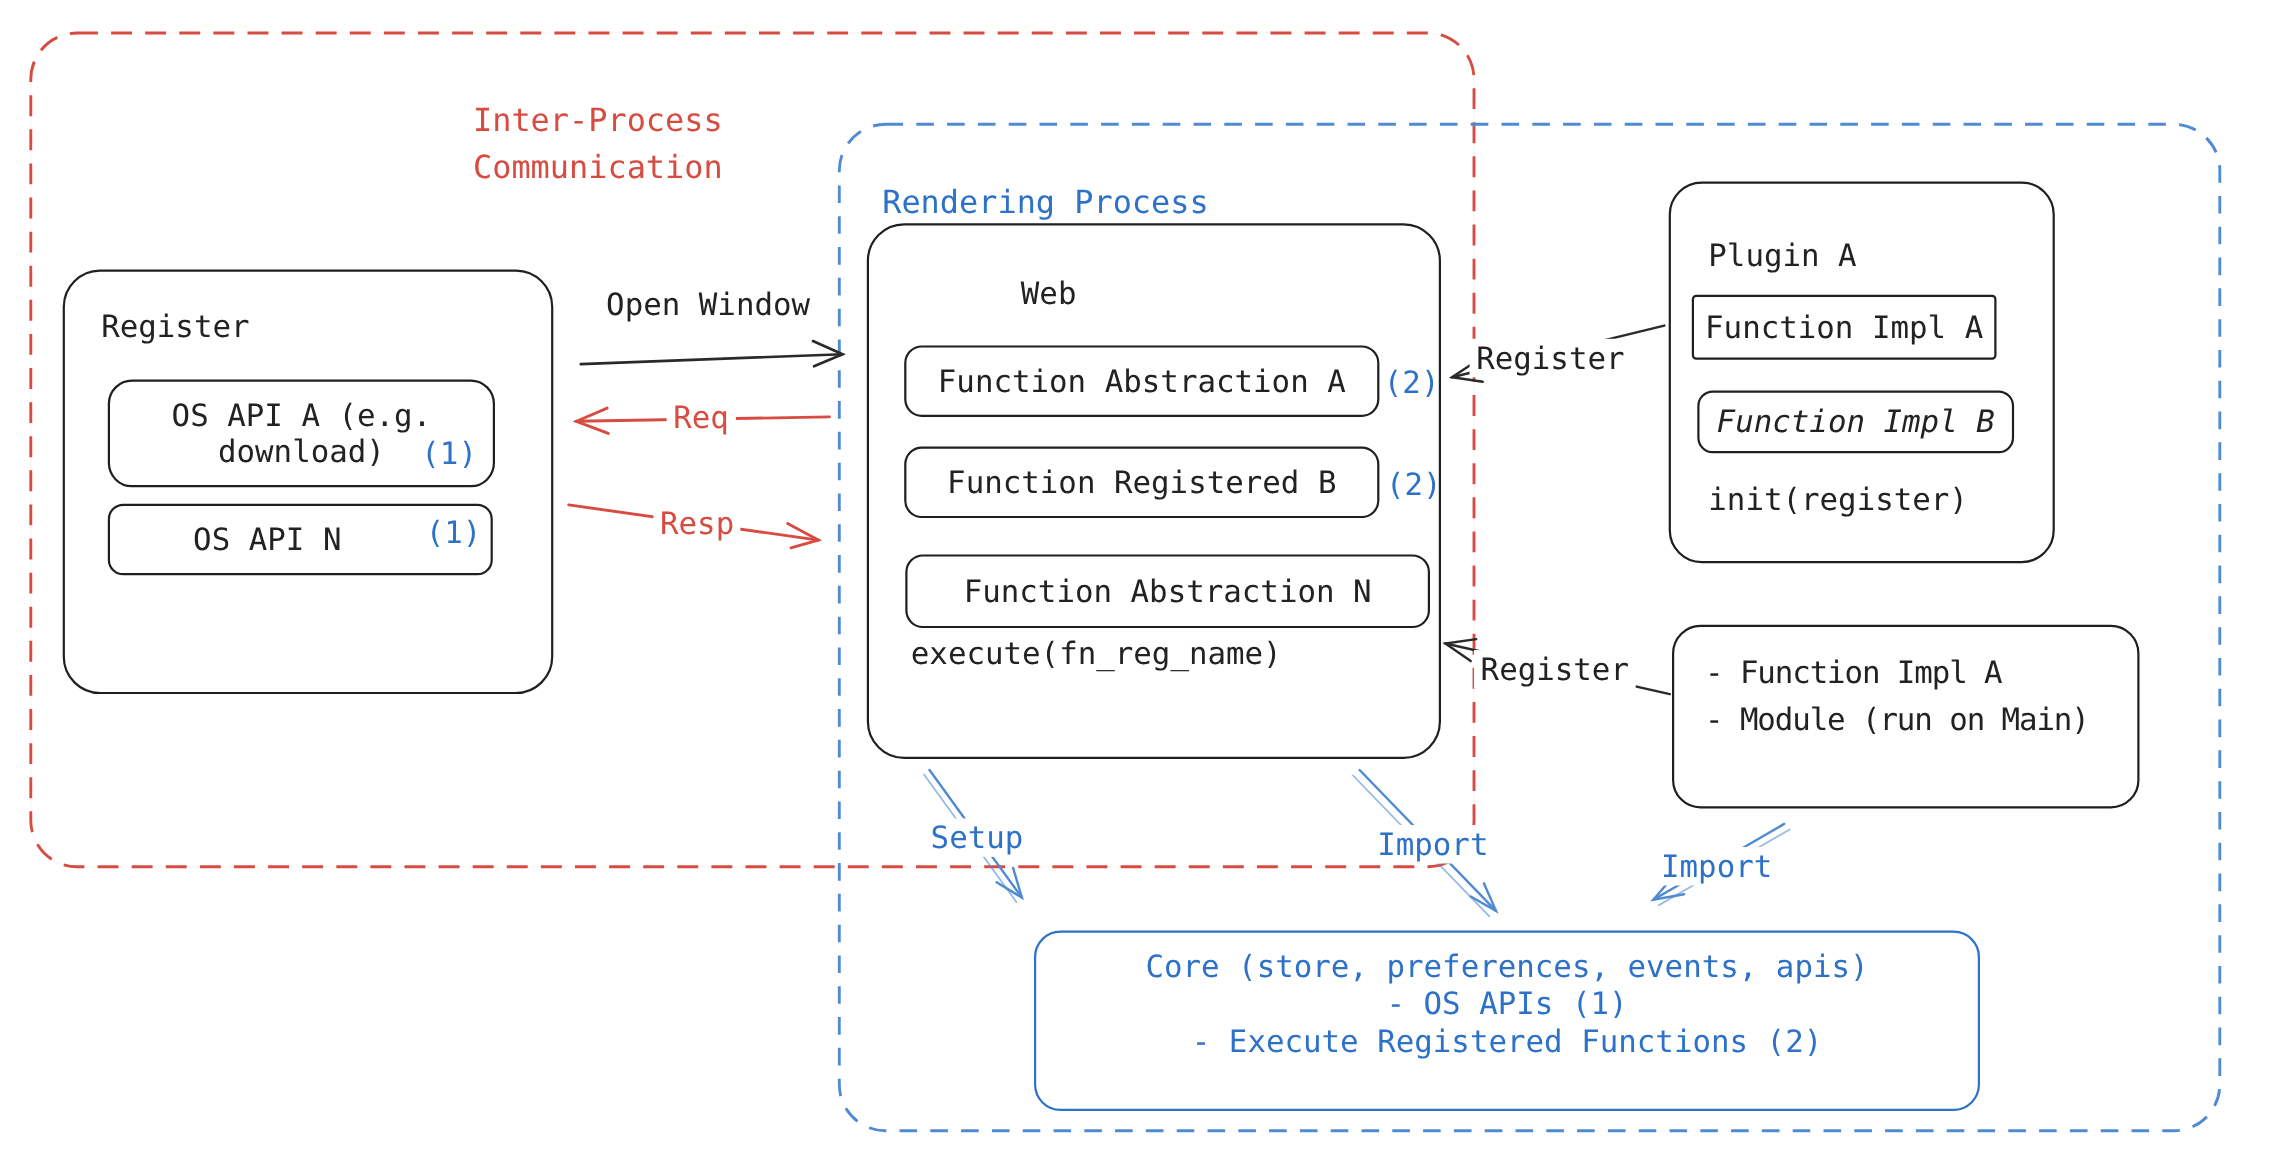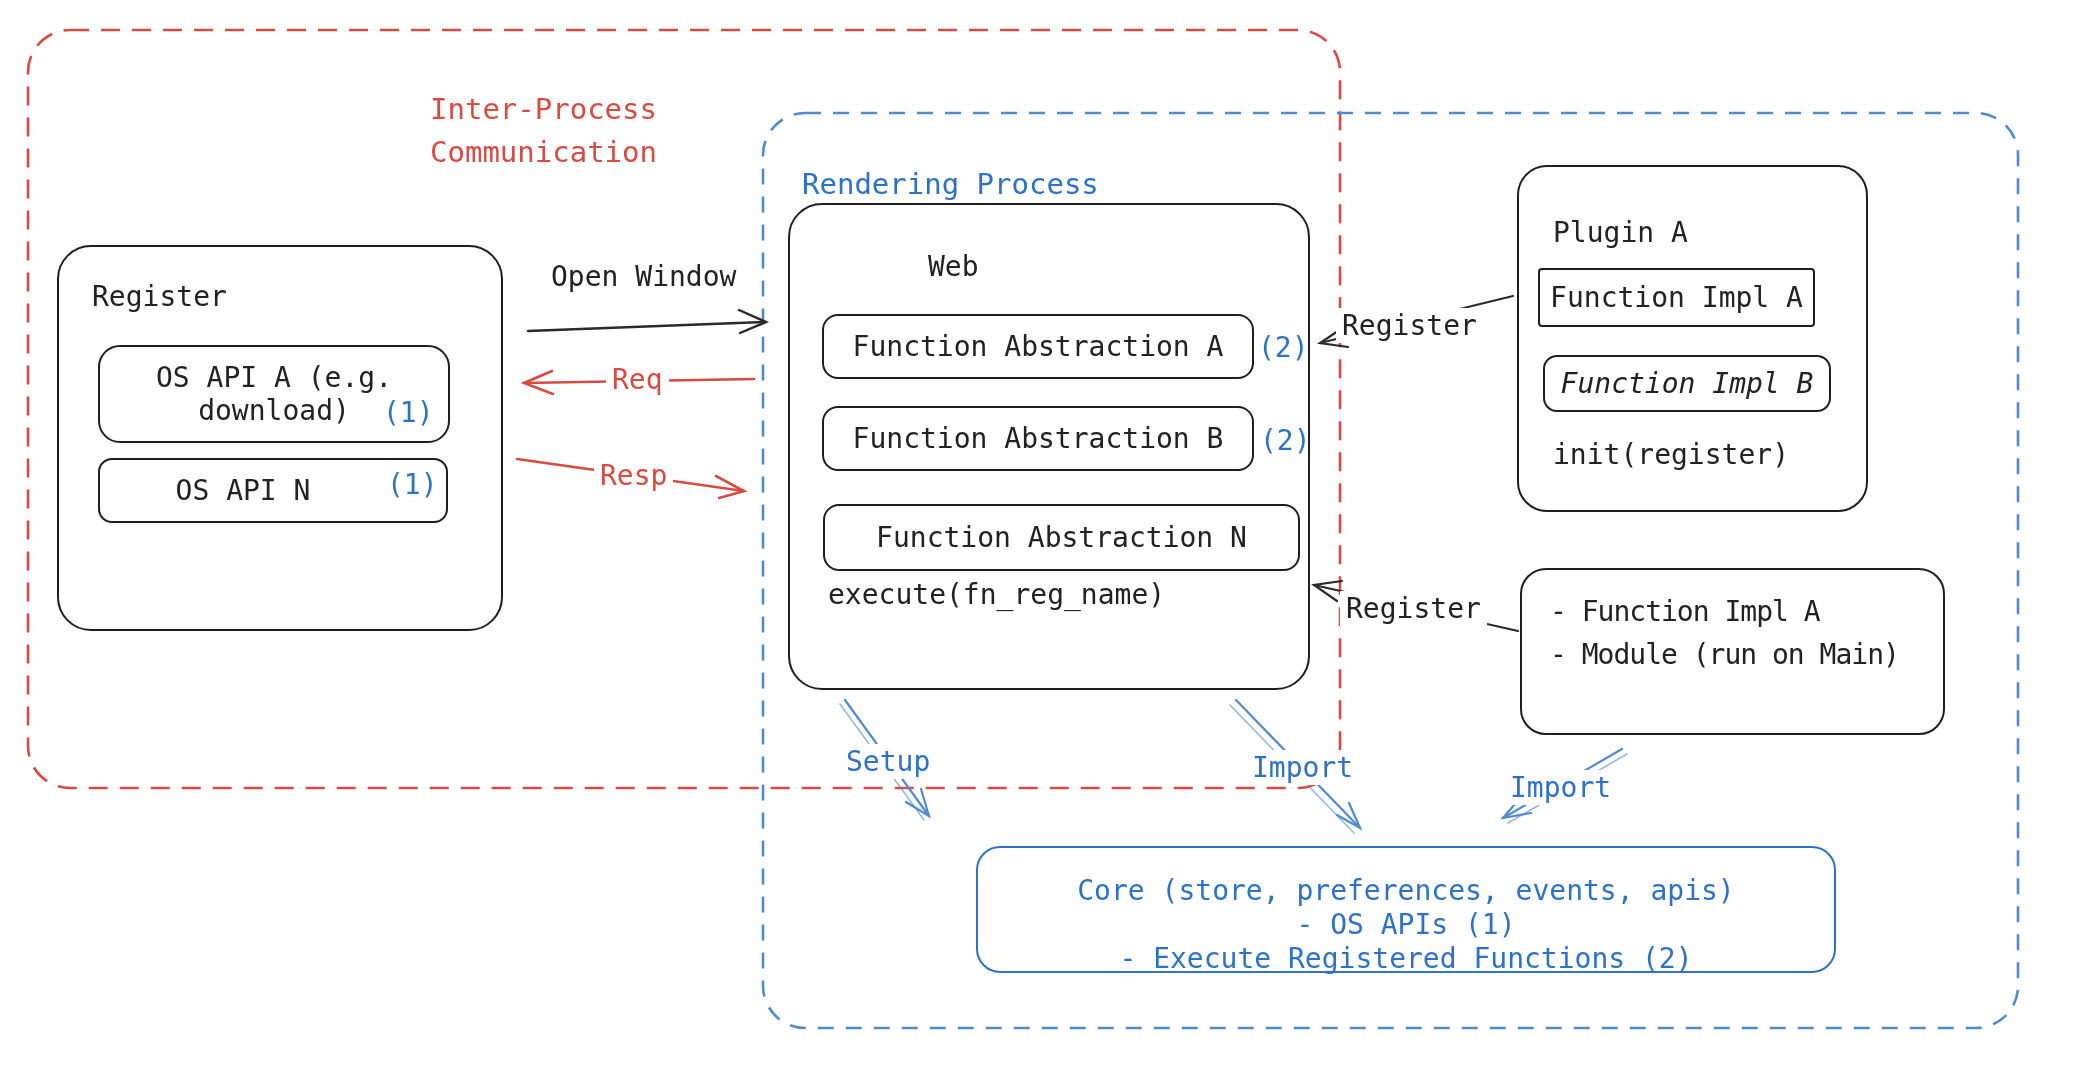--- a/index.html
+++ b/index.html
@@ -104,21 +104,21 @@
 
   <div class="box" style="left:788px;top:203px;width:522px;height:487px;"></div>
   <div class="lbl" style="left:928px;top:250px;">Web</div>
 
   <div class="subbox" style="left:822px;top:314px;width:432px;height:65px;">
     <span class="t">Function Abstraction A</span>
   </div>
   <div class="badge" style="left:1258px;top:331px;">(2)</div>
 
   <div class="subbox" style="left:822px;top:406px;width:432px;height:65px;">
-    <span class="t">Function Abstraction B</span>
+    <span class="t">Function Registered B</span>
   </div>
   <div class="badge" style="left:1260px;top:424px;">(2)</div>
 
   <div class="subbox" style="left:823px;top:504px;width:477px;height:67px;">
     <span class="t">Function Abstraction N</span>
   </div>
 
   <div class="lbl" style="left:828px;top:578px;">execute(fn_reg_name)</div>
 
   <div class="box" style="left:1517px;top:165px;width:351px;height:347px;border-radius:30px;"></div>
@@ -130,21 +130,21 @@
   <div class="subbox" style="left:1543px;top:355px;width:288px;height:57px;border-radius:14px;font-style:italic;">
     <span class="t">Function Impl B</span>
   </div>
   <div class="lbl" style="left:1553px;top:438px;">init(register)</div>
 
   <div class="box" style="left:1520px;top:568px;width:425px;height:167px;border-radius:26px;padding:20px 0 0 28px;">
     <div class="pb-line">- Function Impl A</div>
     <div class="pb-line">- Module (run on Main)</div>
   </div>
 
-  <div class="box" style="left:940px;top:846px;width:860px;height:127px;border-radius:24px;border-color:var(--blue);border-width:2.4px;padding-top:26px;margin-left:36px;">
+  <div class="box" style="left:940px;top:846px;width:860px;height:164px;border-radius:24px;border-color:var(--blue);border-width:2.4px;padding-top:14px;">
     <div class="core-line">Core (store, preferences, events, apis)</div>
     <div class="core-line">- OS APIs (1)</div>
     <div class="core-line">- Execute Registered Functions (2)</div>
   </div>
 
   <div class="lbl" style="left:551px;top:260px;">Open Window</div>
   <div class="lbl bg red" style="left:606px;top:362px;">Req</div>
   <div class="lbl bg red" style="left:594px;top:458px;">Resp</div>
   <div class="lbl bg" style="left:1336px;top:308px;">Register</div>
   <div class="lbl bg" style="left:1340px;top:591px;">Register</div>

